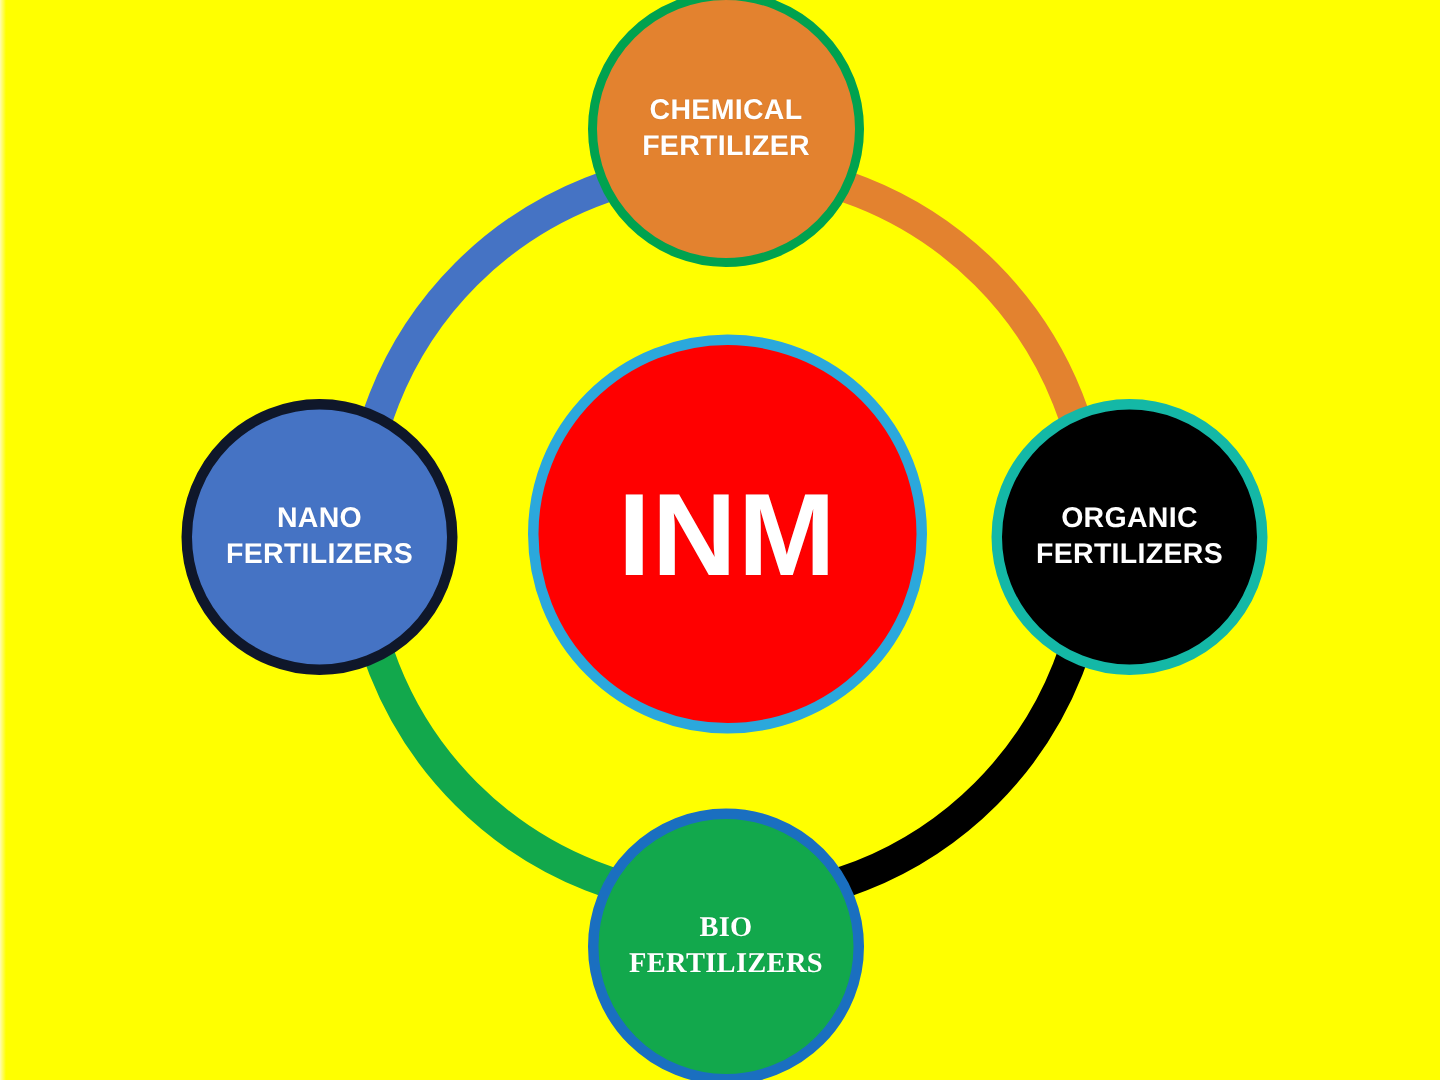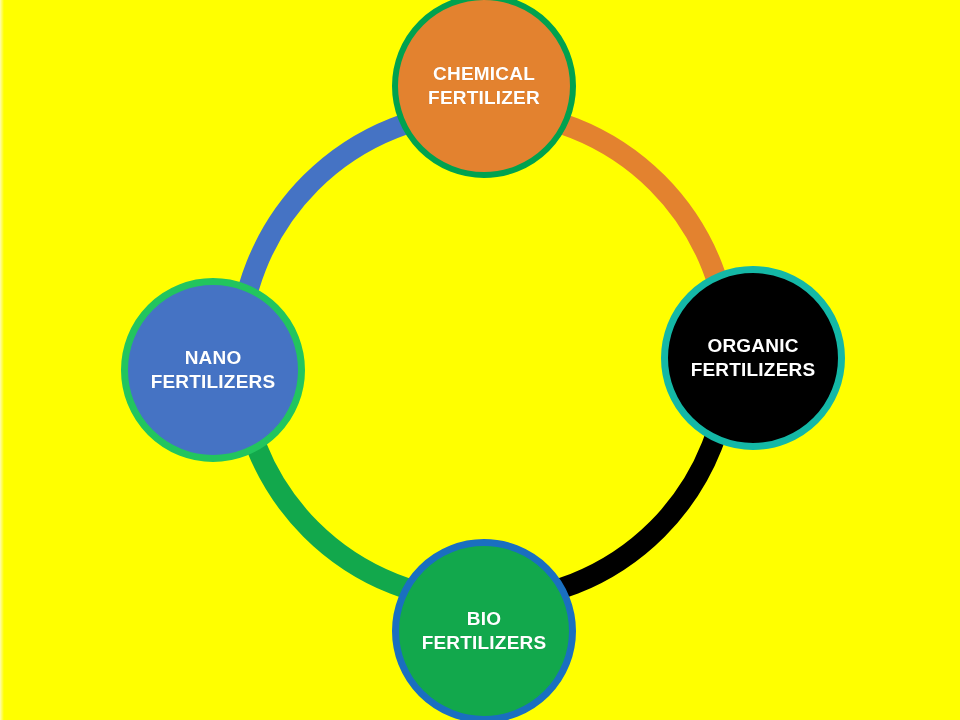--- a/index.html
+++ b/index.html
@@ -74,25 +74,25 @@
     top: -6px;
     width: 184px;
     height: 184px;
     background: #E3822F;
     border: 6px solid #00A24F;
   }
   #node-top .node-label { font-size: 19px; }
   
   #node-left {
     left: 121px;
-    top: 278px;
+    top: 266px;
     width: 184px;
     height: 184px;
     background: #4573C4;
-    border: 7px solid #22c55e;
+    border: 7px solid #0f172a;
   }
   #node-left .node-label { font-size: 19px; }
   
   #node-right {
     left: 661px;
     top: 266px;
     width: 184px;
     height: 184px;
     background: #000000;
     border: 7px solid #14b8a6;
@@ -100,21 +100,21 @@
   #node-right .node-label { font-size: 19px; }
   
   #node-bottom {
     left: 392px;
     top: 539px;
     width: 184px;
     height: 184px;
     background: #12A84C;
     border: 7px solid #1A6FC0;
   }
-  #node-bottom .node-label { font-size: 19px; }
+  #node-bottom .node-label { font-size: 19px; font-family: Liberation Serif, serif; }
 </style>
 </head>
 <body>
 
 <div id="canvas">
 
   <div id="edge-strip"></div>
 
   <svg id="ring-svg" viewBox="0 0 960 720" xmlns="http://www.w3.org/2000/svg">
 
@@ -140,14 +140,17 @@
   <div class="node" id="node-bottom">
     <span class="node-label">BIO
 FERTILIZERS</span>
   </div>
 
   <div class="node" id="node-left">
     <span class="node-label">NANO
 FERTILIZERS</span>
   </div>
 
+  <div class="node" id="node-center">
+    <span class="node-label">INM</span>
+  </div>
 
 </div>
 
 </body></html>

